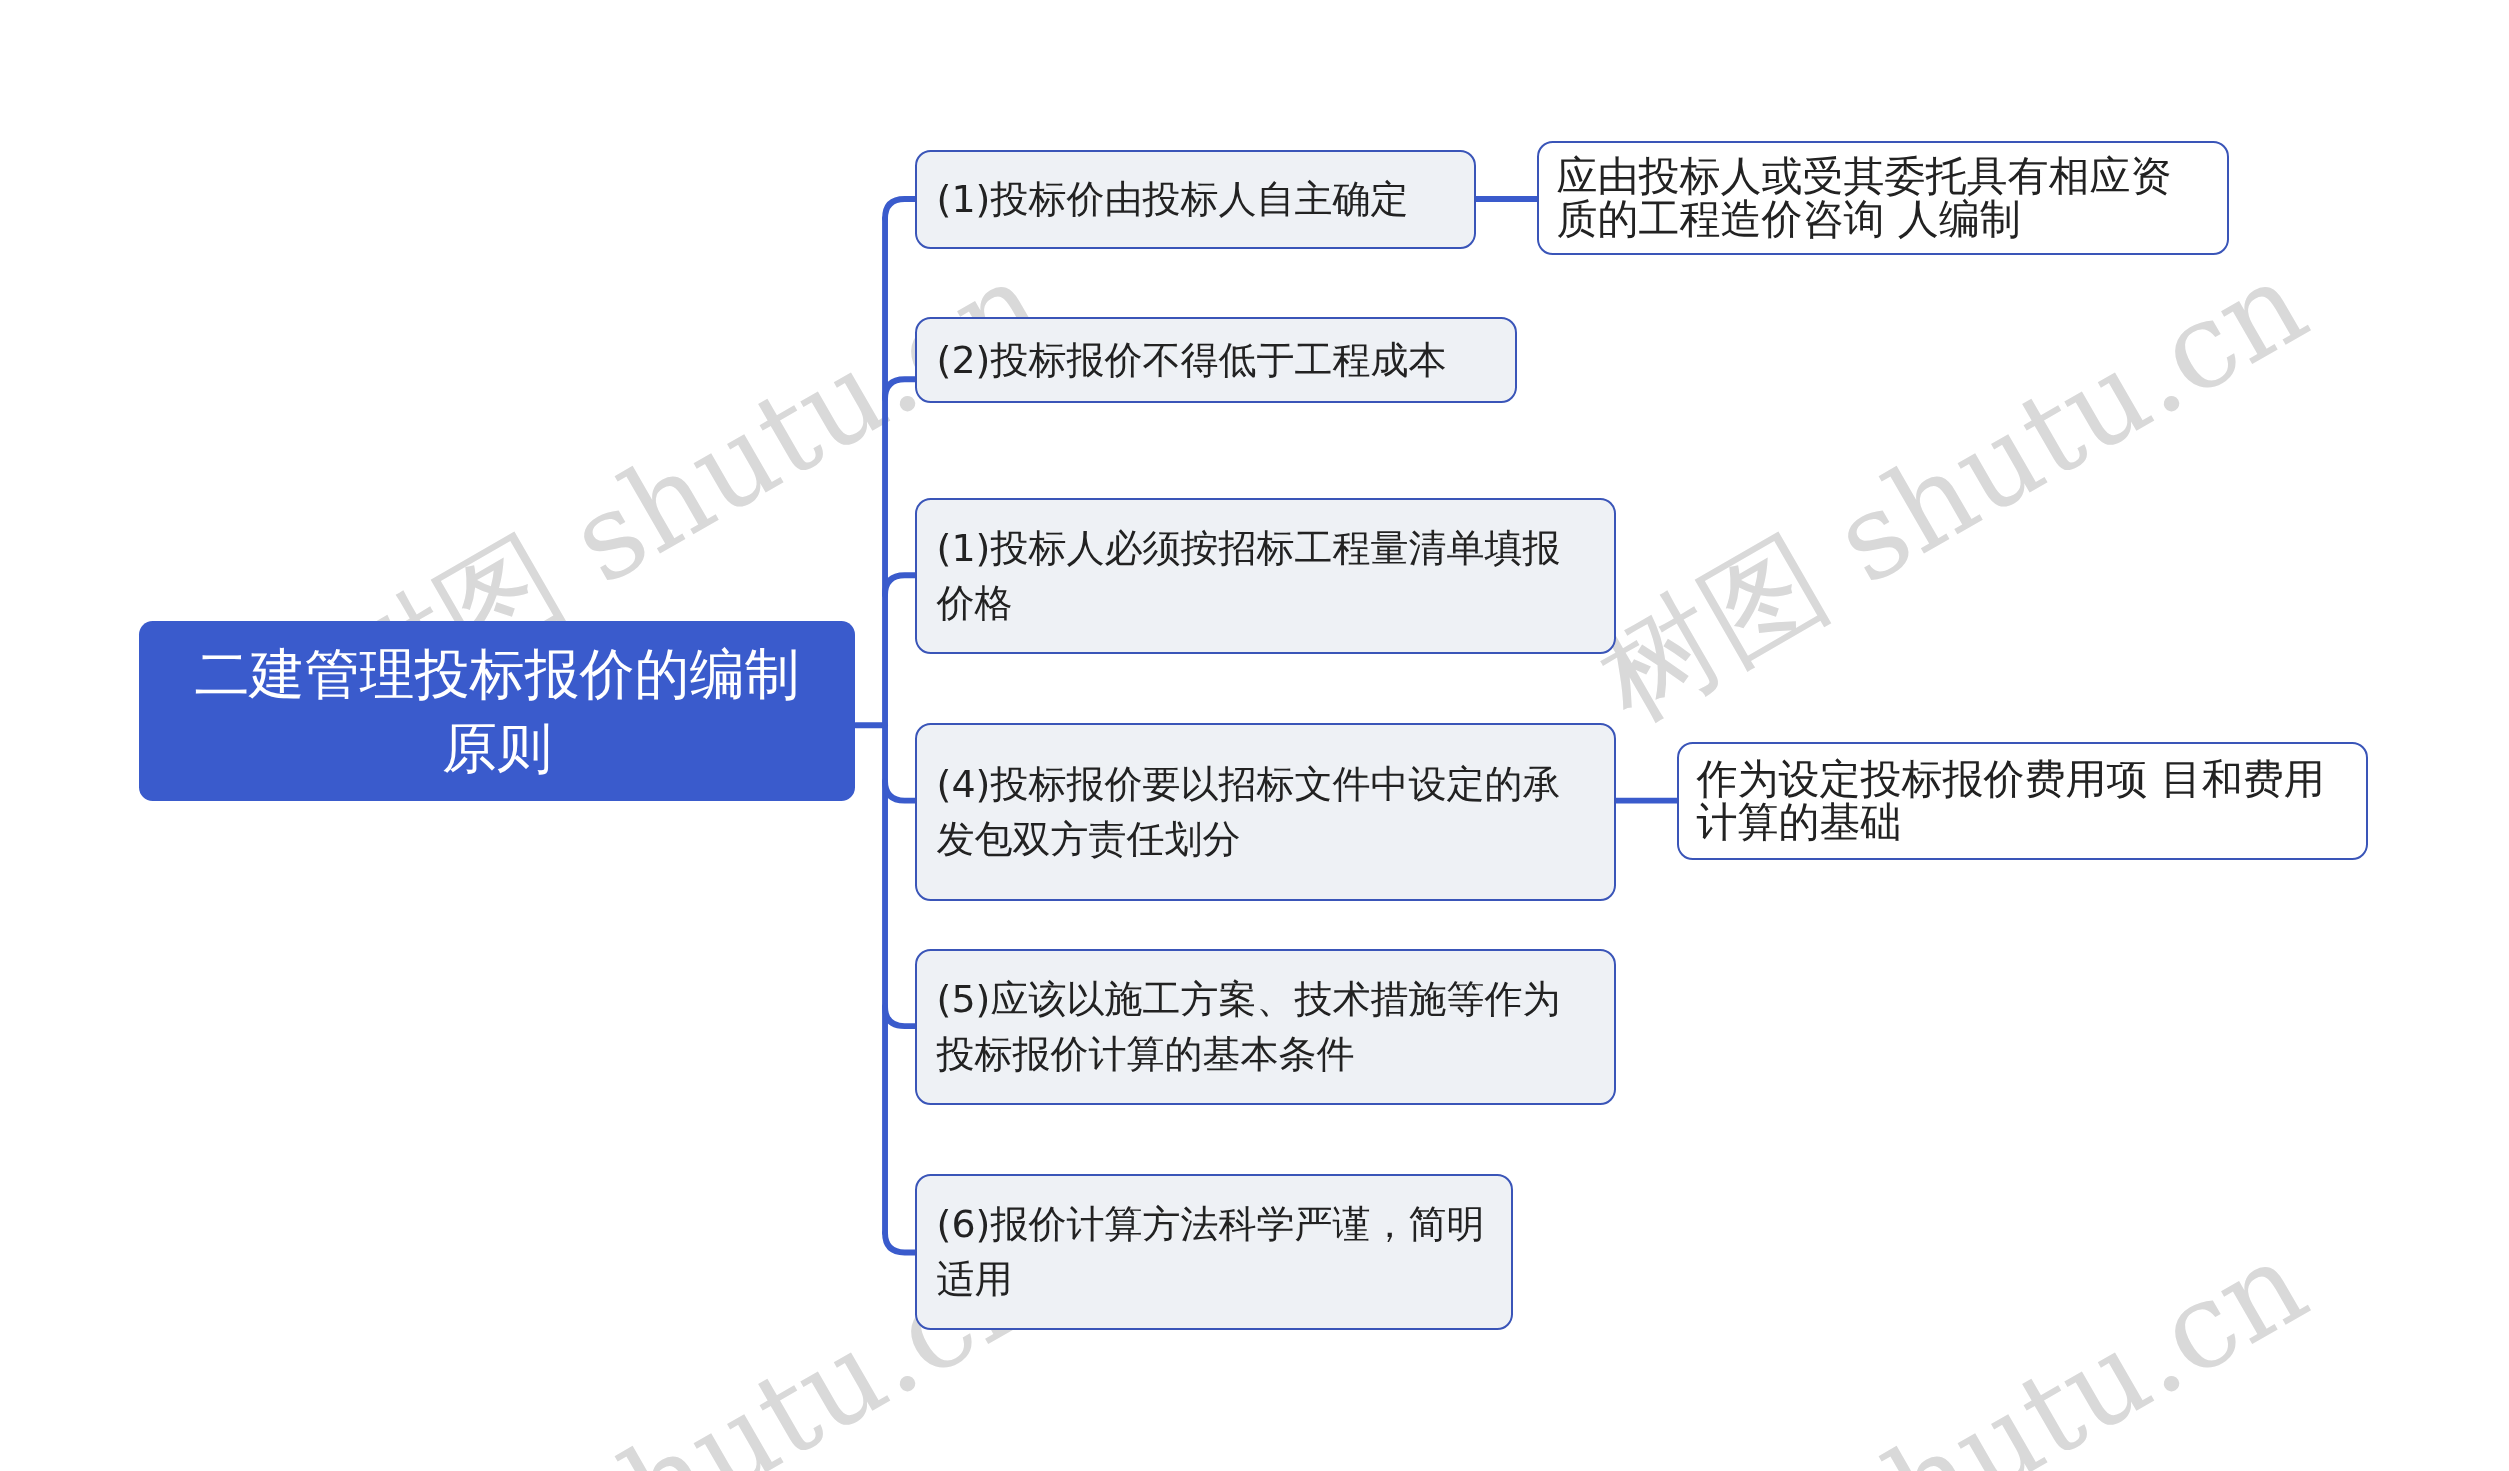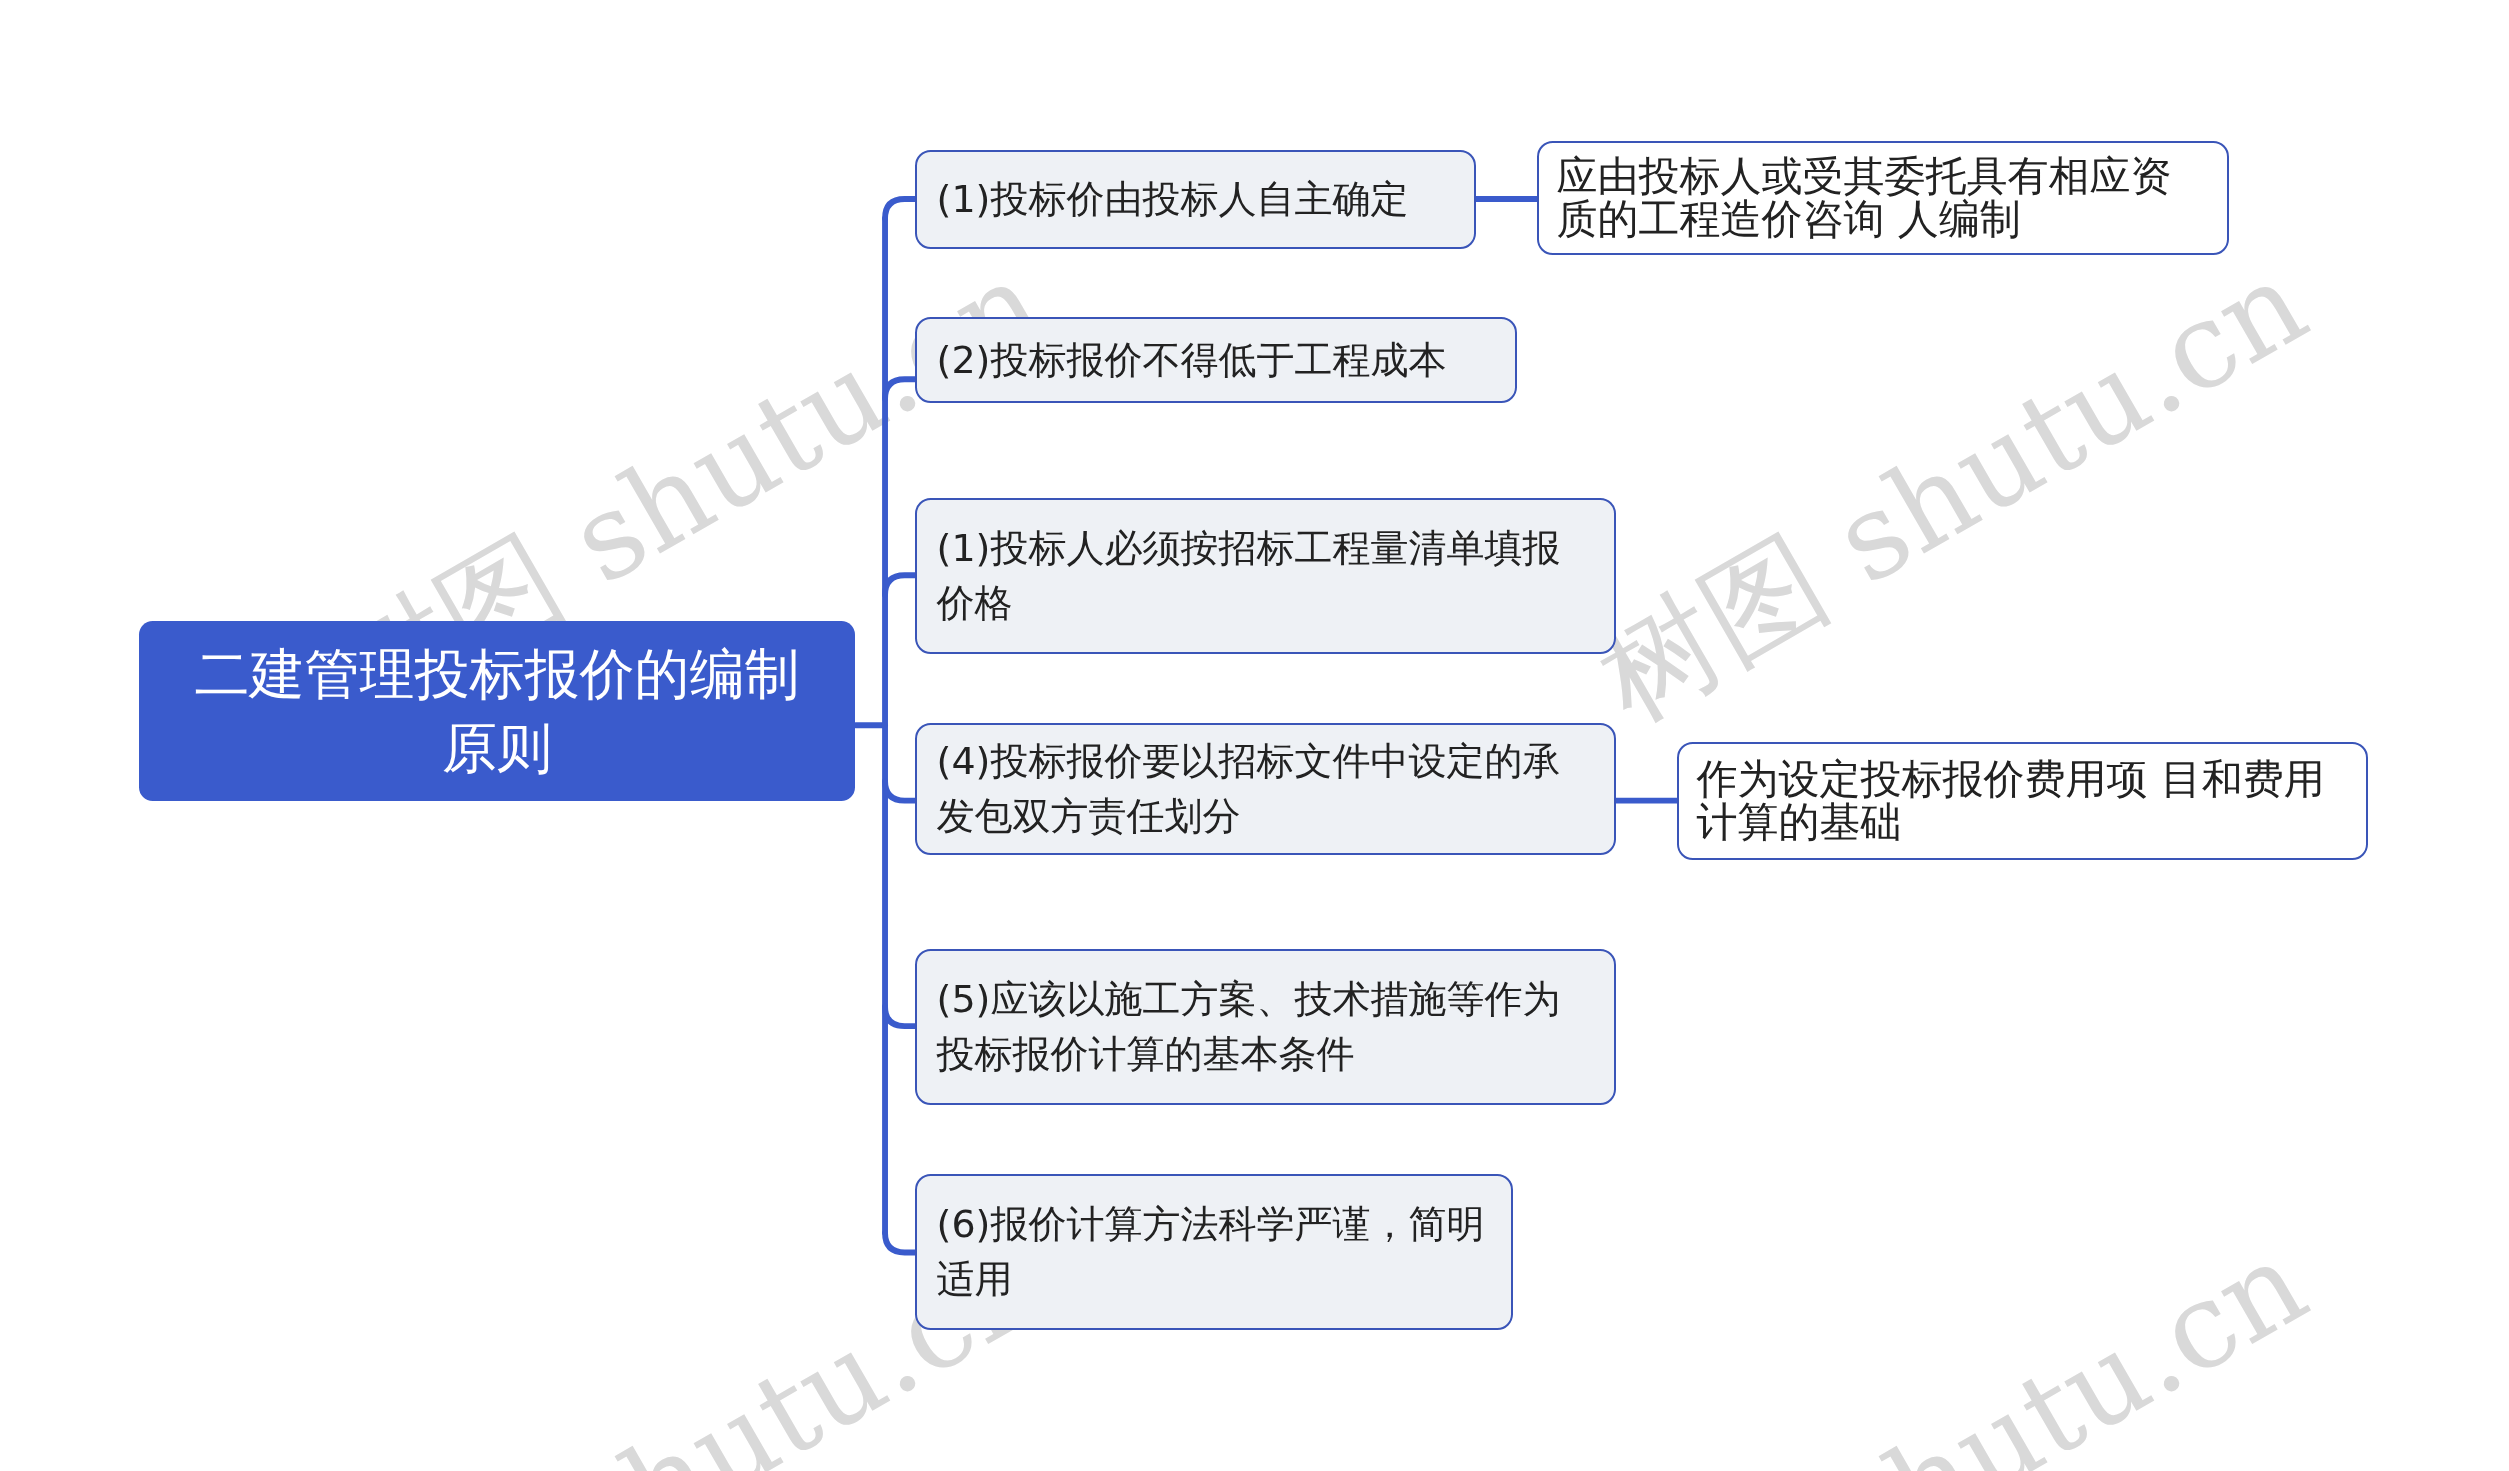--- a/index.html
+++ b/index.html
@@ -56,21 +56,21 @@
 
   <div class="node" style="left:915px; top:150px; width:561px; height:99px;">
     <span>(1)投标价由投标人自主确定</span>
   </div>
   <div class="node" style="left:915px; top:317px; width:602px; height:86px;">
     <span>(2)投标报价不得低于工程成本</span>
   </div>
   <div class="node" style="left:915px; top:498px; width:701px; height:156px;">
     <span>(1)投标人必须按招标工程量清单填报价格</span>
   </div>
-  <div class="node" style="left:915px; top:723px; width:701px; height:132px;">
+  <div class="node" style="left:915px; top:723px; width:701px; height:178px;">
     <span>(4)投标报价要以招标文件中设定的承发包双方责任划分</span>
   </div>
   <div class="node" style="left:915px; top:949px; width:701px; height:156px;">
     <span>(5)应该以施工方案、技术措施等作为投标报价计算的基本条件</span>
   </div>
   <div class="node" style="left:915px; top:1174px; width:598px; height:156px;">
     <span>(6)报价计算方法科学严谨，简明适用</span>
   </div>
 
   <div class="detail" style="left:1537px; top:141px; width:692px; height:114px;">

